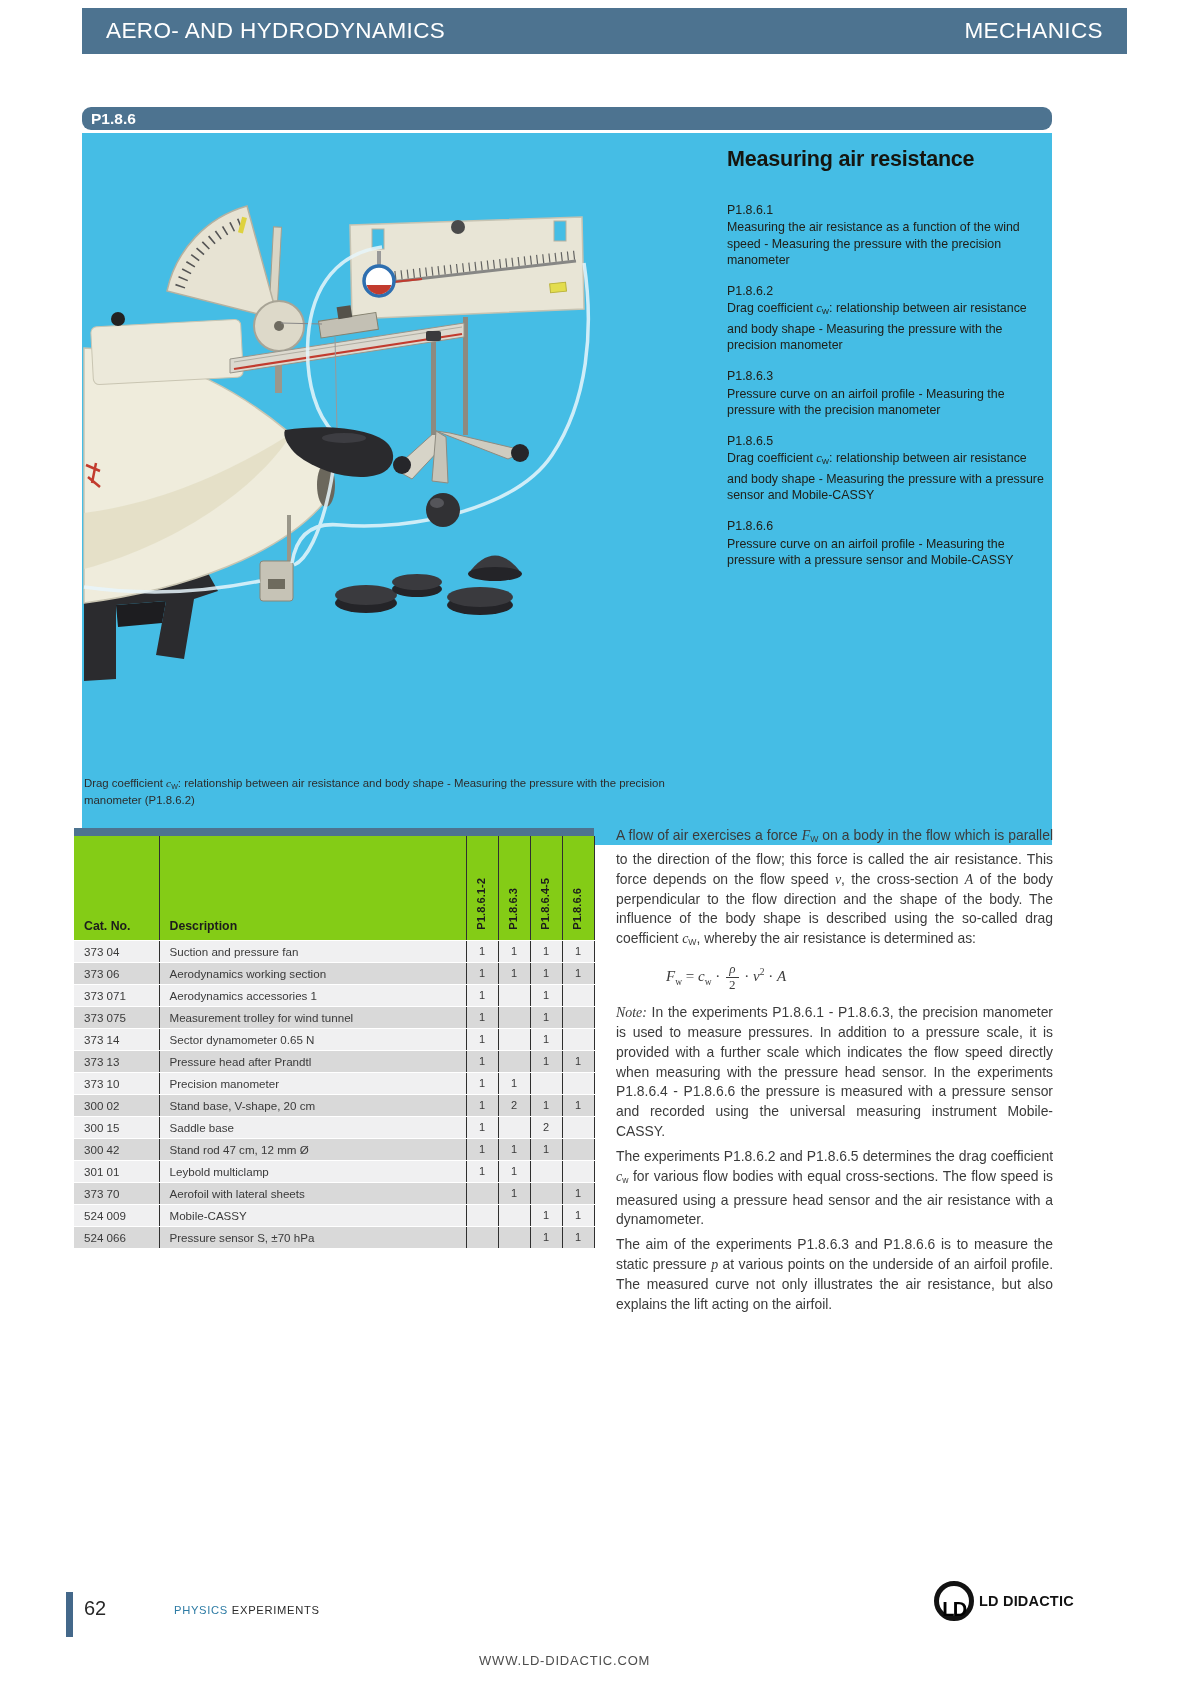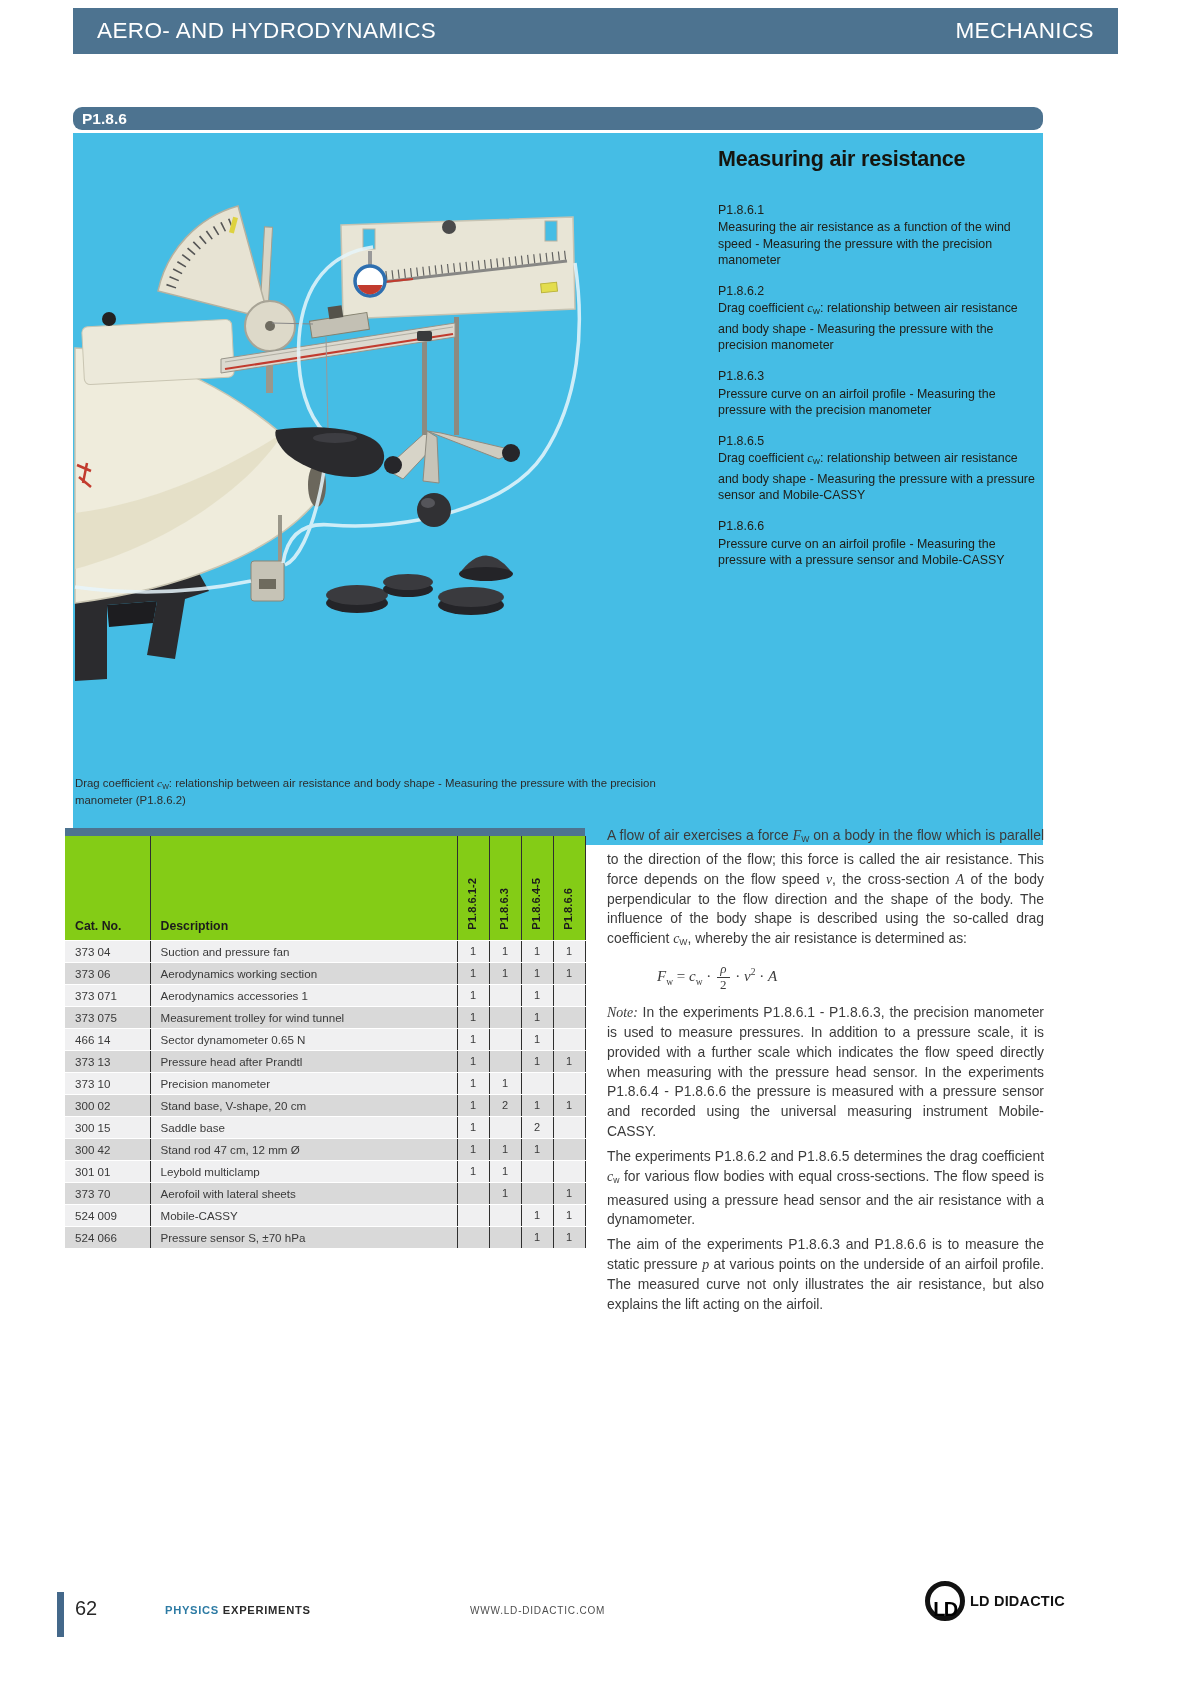--- a/index.html
+++ b/index.html
@@ -3,21 +3,21 @@
 <meta charset="utf-8">
 <style>
   :root{
     --steel:#4d7390;
     --panel:#45bde5;
     --ink:#2e2e2e;
   }
   html,body{margin:0;padding:0;background:#fff;}
   body{font-family:"Liberation Sans",sans-serif;color:var(--ink);}
   #page{position:relative;width:1191px;height:1683px;background:#fff;overflow:hidden;}
-  .abs{position:absolute;}
+  .abs{position:absolute;margin-left:9px;}
 
   
   #header-bar{left:73px;top:8px;width:1045px;height:46px;background:var(--steel);
     display:flex;align-items:center;justify-content:space-between;box-sizing:border-box;
     padding:0 24px;color:#fff;font-size:22.5px;letter-spacing:.4px;}
   #section-bar{left:73px;top:107px;width:970px;height:23px;background:var(--steel);
     color:#fff;font-weight:bold;font-size:15.5px;line-height:23px;padding-left:9px;box-sizing:border-box;border-radius:9px;}
 
   
   #photo-panel{left:73px;top:133px;width:970px;height:712px;background:var(--panel);overflow:hidden;}
@@ -55,23 +55,23 @@
   .formula{margin:9px 0 10px 50px;font-family:"Liberation Serif",serif;font-size:15px;color:#3b3b3b;text-align:left;}
   .formula sub{font-size:9.5px;}
   .formula sup{font-size:9.5px;}
   .frac{display:inline-block;text-align:center;vertical-align:-0.55em;font-size:13px;line-height:1.12;margin:0 2px;}
   .frac .num{display:block;font-style:italic;padding:0 3px;}
   .frac .den{display:block;border-top:1px solid #3b3b3b;padding:0 3px;}
 
   
   #footer-rule{left:57px;top:1592px;width:7px;height:45px;background:#44688a;}
   #page-number{left:75px;top:1597px;font-size:20px;color:#282828;}
-  #footer-brand{left:165px;top:1604px;font-size:11.2px;letter-spacing:.7px;color:#2b2b2b;font-weight:bold;}
+  #footer-brand{left:165px;top:1604px;font-size:11.2px;letter-spacing:.7px;color:#2b2b2b;}
   #footer-brand .blue{color:#2d7ba4;}
-  #footer-url{left:470px;top:1605px;font-size:10px;letter-spacing:.8px;color:#4d4d4d;}
+  #footer-url{left:470px;top:1653px;font-size:13px;letter-spacing:.8px;color:#4d4d4d;}
   #logo{left:925px;top:1581px;display:flex;align-items:center;}
   .logo-circle{width:30px;height:30px;border:5px solid #121212;border-radius:50%;
     display:flex;align-items:flex-end;justify-content:center;font-weight:bold;font-size:20px;
     letter-spacing:-1.5px;color:#000000;line-height:14px;}
   .logo-text{font-weight:bold;font-size:14.5px;color:#121212;margin-left:5px;letter-spacing:.2px;}
 </style>
 </head>
 <body>
 
 <div id="page">
@@ -263,21 +263,21 @@
         <tr class="t-row">
           <td>373 075</td>
           <td class="vl">Measurement trolley for wind tunnel</td>
           <td class="vl qty">1</td>
           <td class="vl qty"></td>
           <td class="vl qty">1</td>
           <td class="vl vr qty"></td>
         </tr>
 
         <tr class="t-row">
-          <td>466 14</td>
+          <td>373 14</td>
           <td class="vl">Sector dynamometer 0.65 N</td>
           <td class="vl qty">1</td>
           <td class="vl qty"></td>
           <td class="vl qty">1</td>
           <td class="vl vr qty"></td>
         </tr>
 
         <tr class="t-row">
           <td>373 13</td>
           <td class="vl">Pressure head after Prandtl</td>

